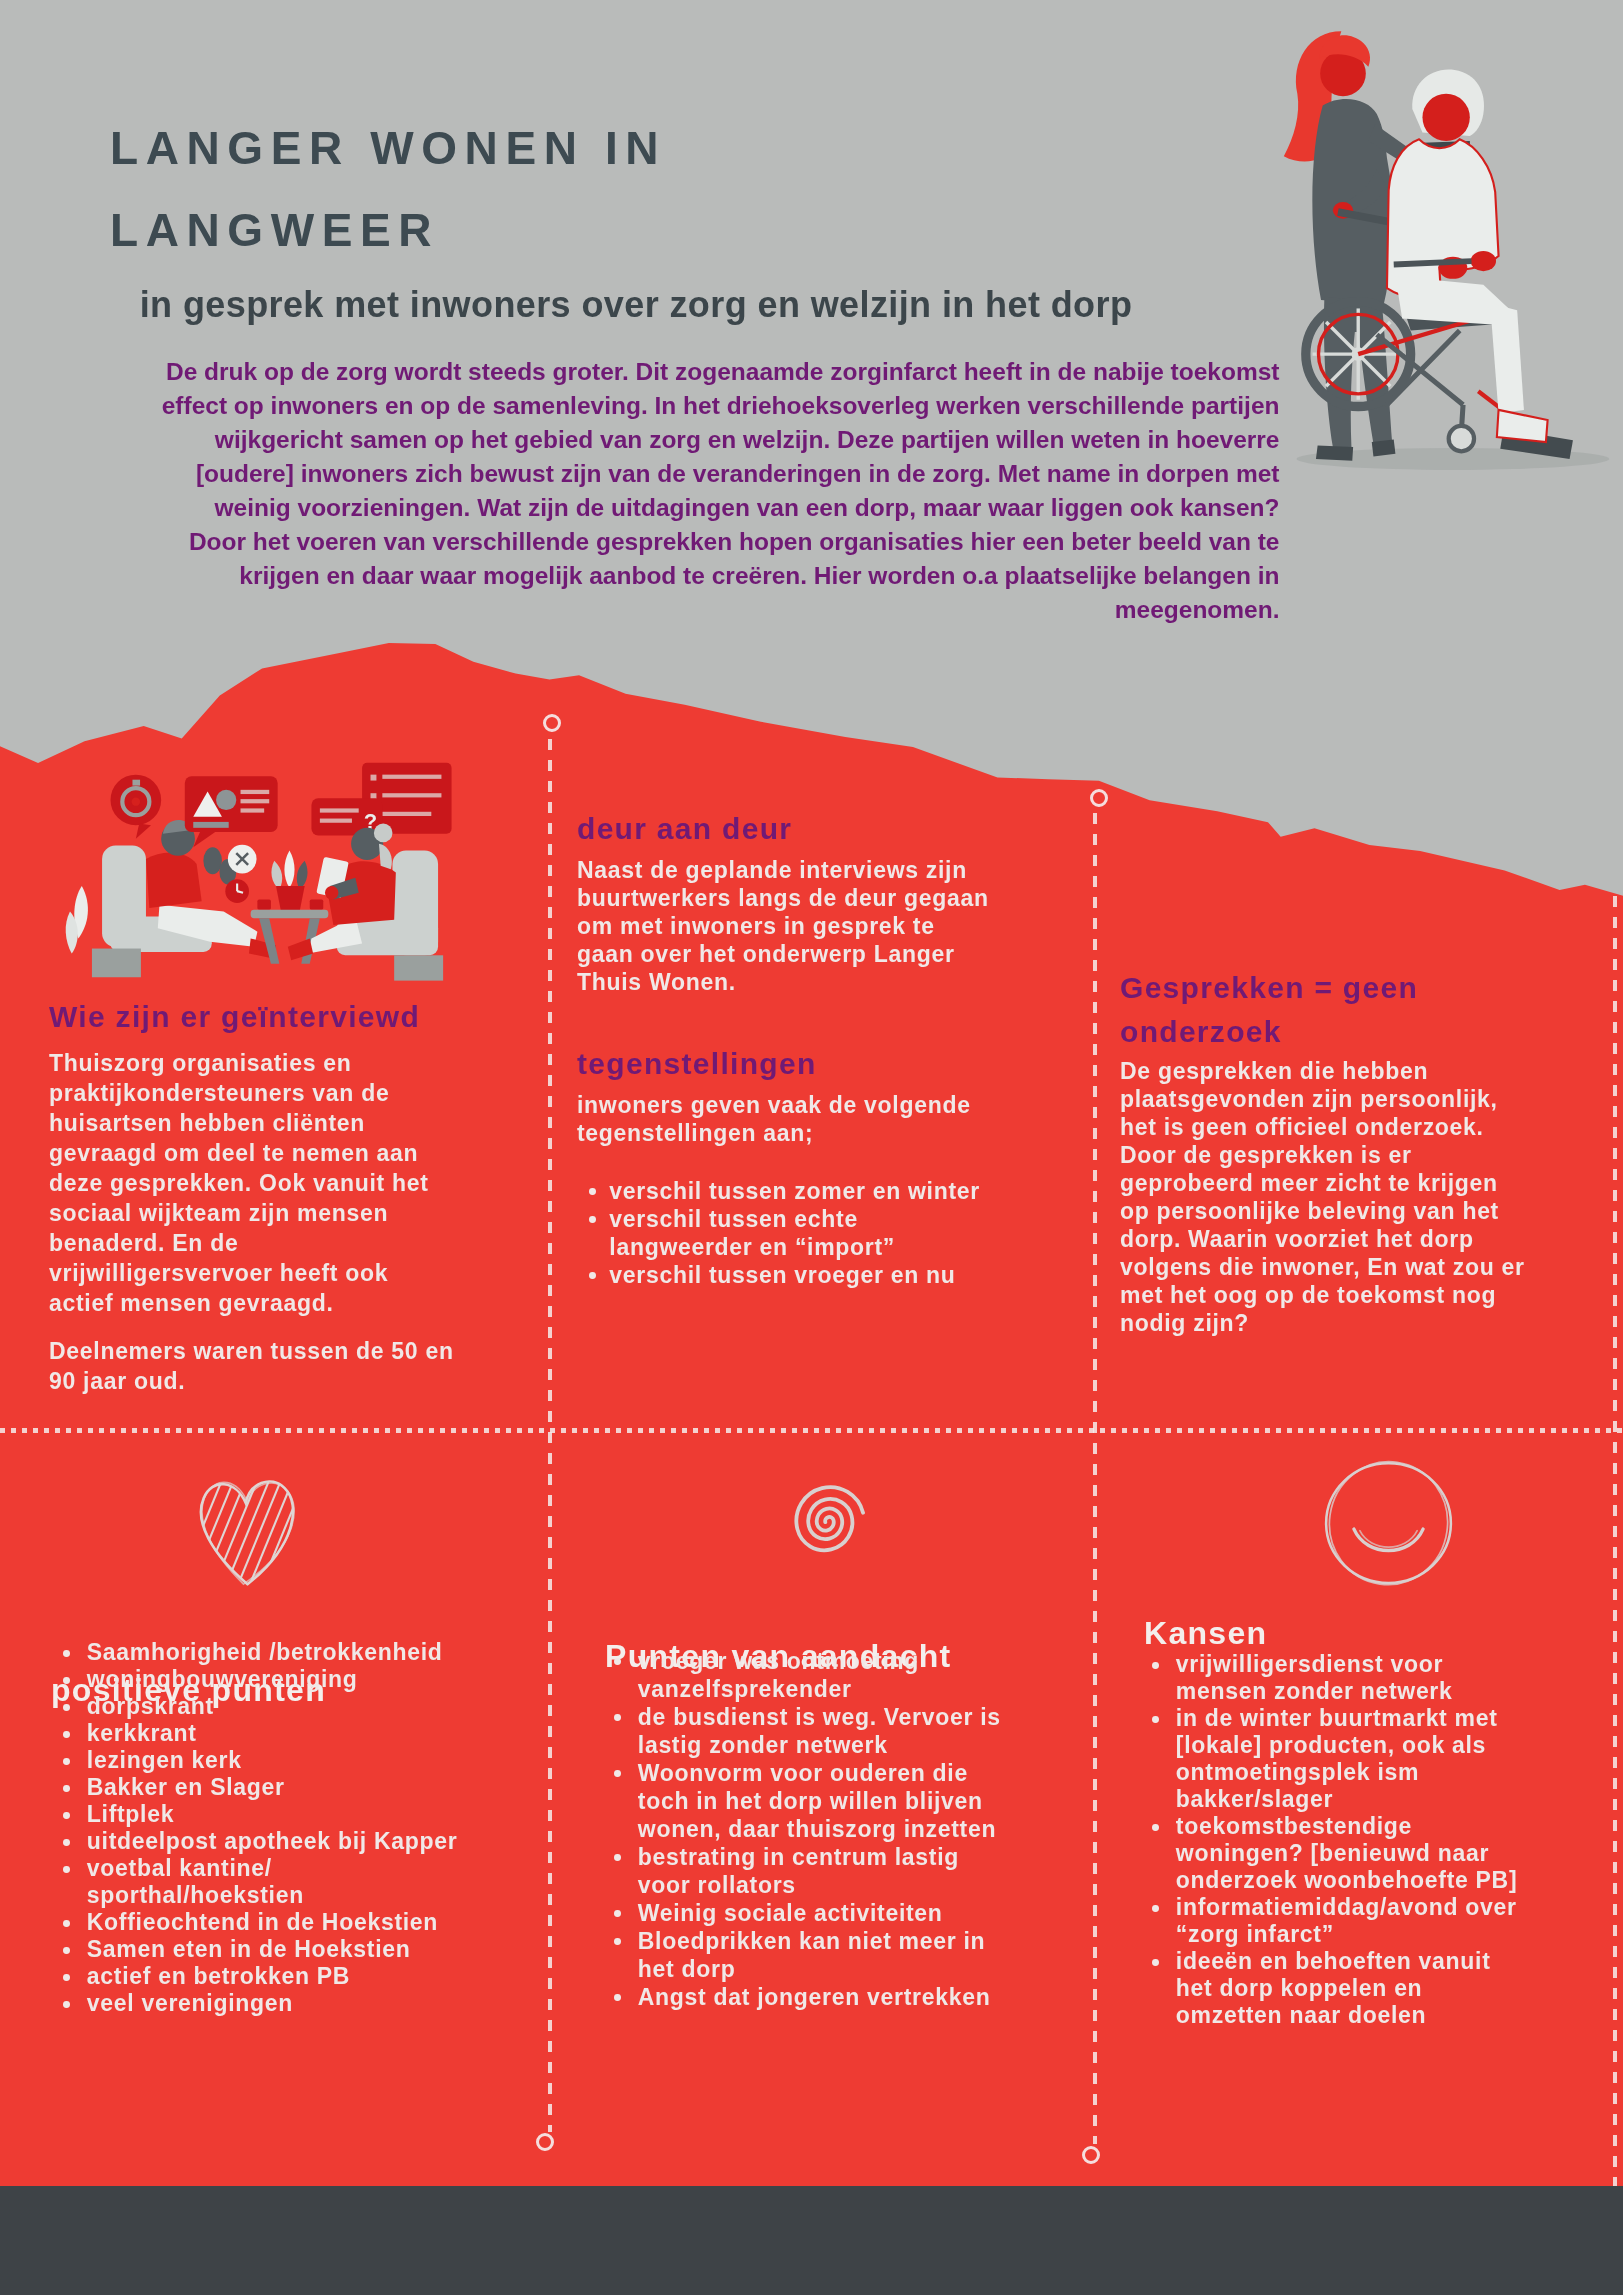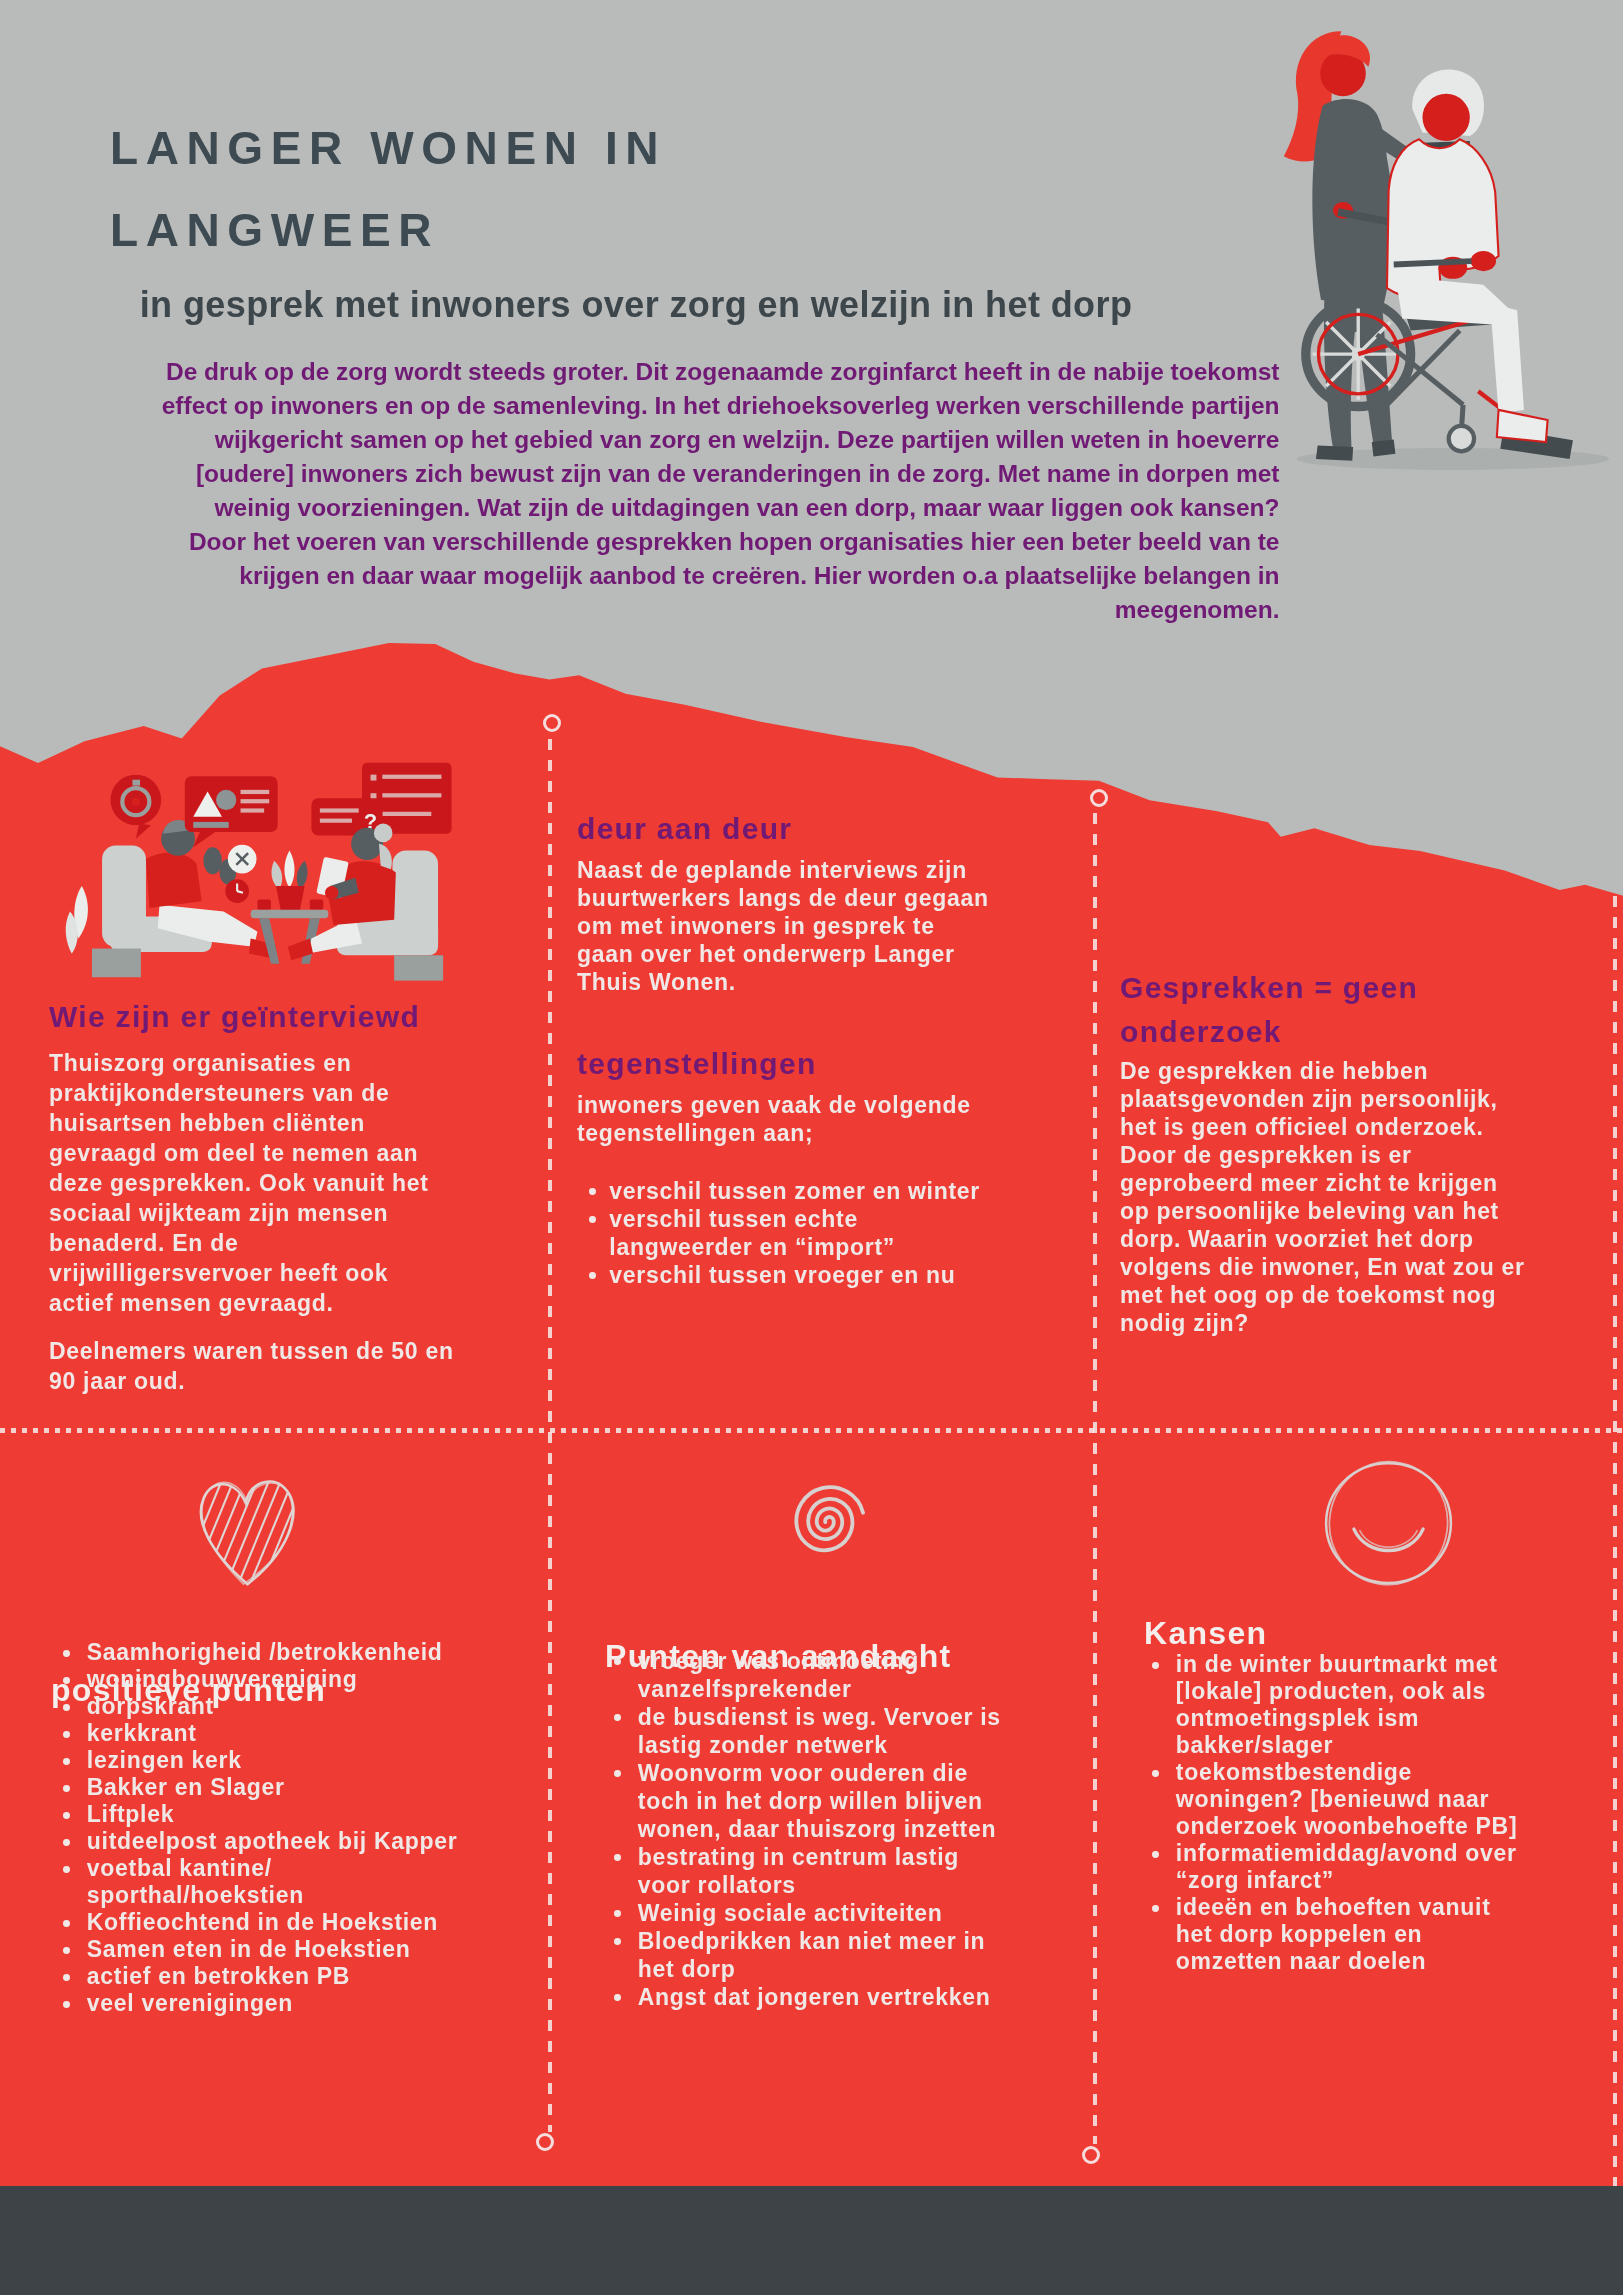--- a/index.html
+++ b/index.html
@@ -379,20 +379,25 @@
     <li>
         <span class="b-dot"></span>
         <span class="b-text">Angst dat jongeren vertrekken</span>
       </li>
   </ul>
 
   <div class="abs h-red2" style="left:1144px; top:1615px;">Kansen</div>
   <ul class="abs blist lh32" style="left:1152px; top:1651px; width:457px;">
     <li>
         <span class="b-dot"></span>
+        <span class="b-text">vrijwilligersdienst voor
+mensen zonder netwerk</span>
+      </li>
+    <li>
+        <span class="b-dot"></span>
         <span class="b-text">in de winter buurtmarkt met
 [lokale] producten, ook als
 ontmoetingsplek ism
 bakker/slager</span>
       </li>
     <li>
         <span class="b-dot"></span>
         <span class="b-text">toekomstbestendige
 woningen? [benieuwd naar
 onderzoek woonbehoefte PB]</span>

